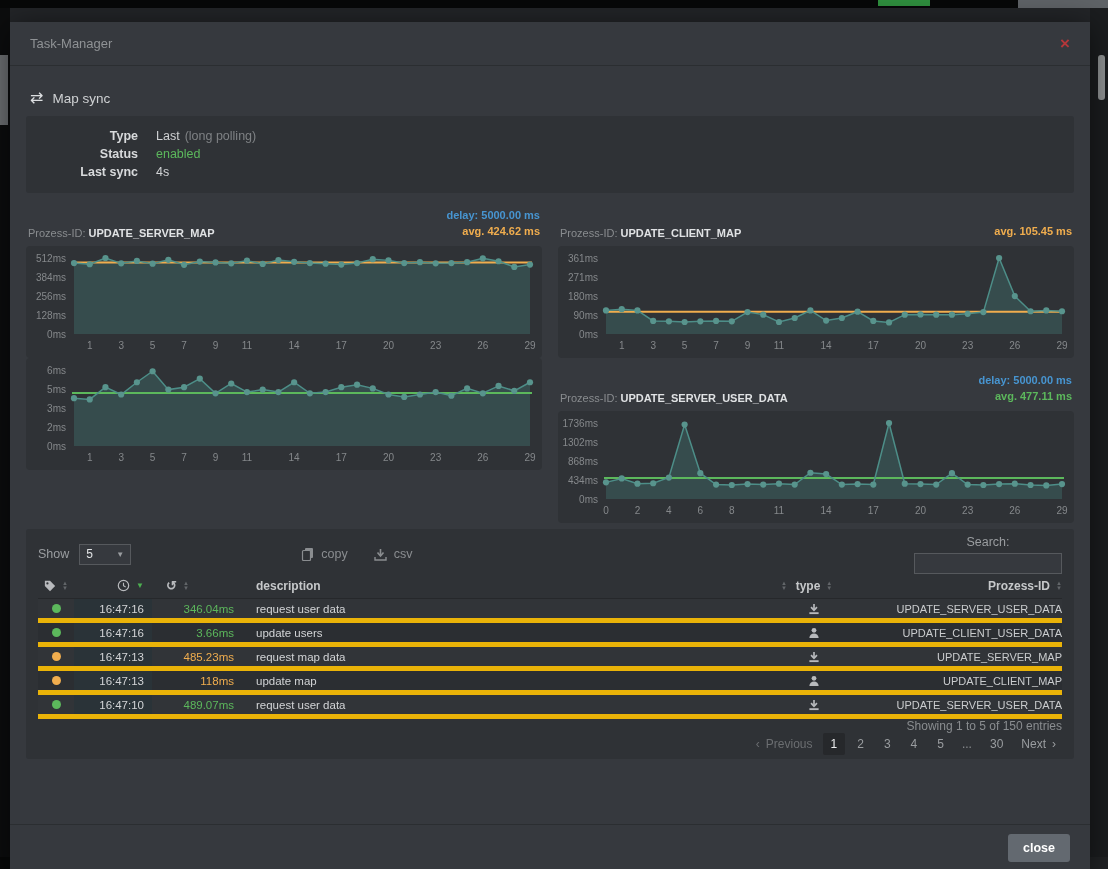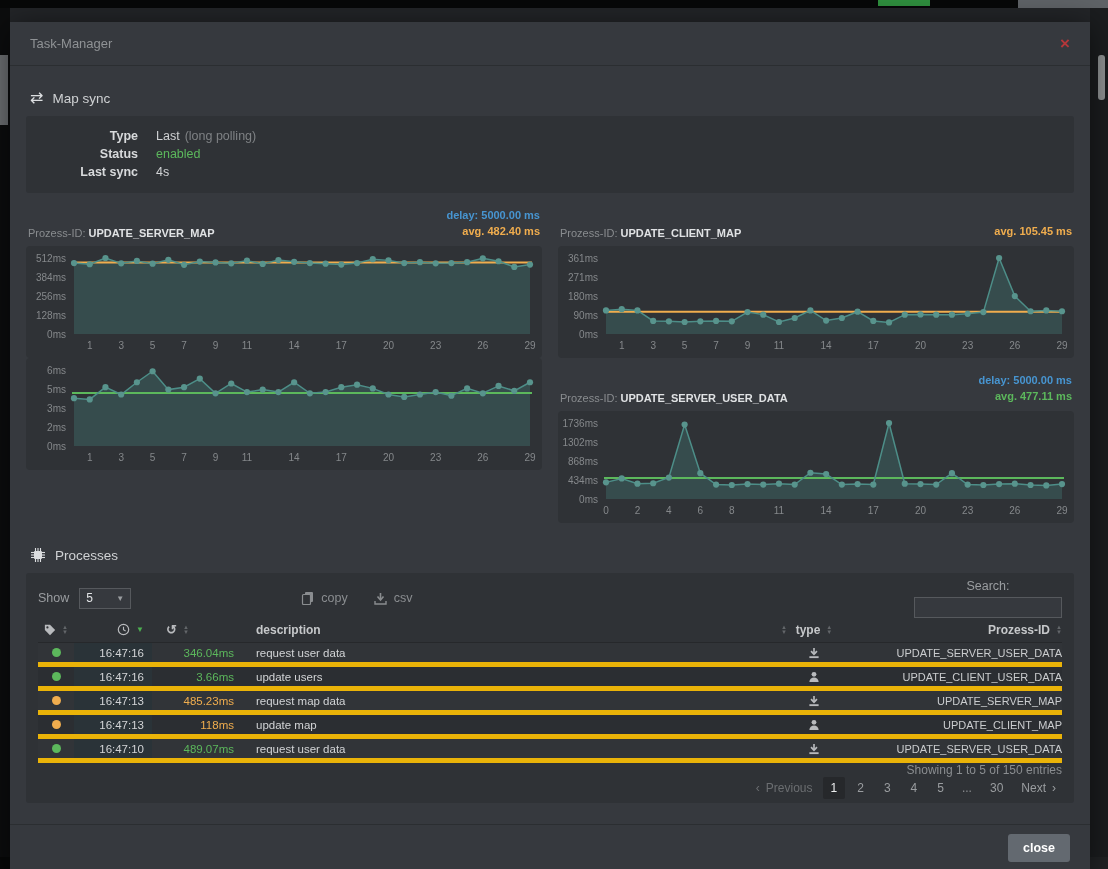--- a/index.html
+++ b/index.html
@@ -159,21 +159,21 @@
         <span class="info-value">4s</span>
       </div>
     </div>
 
     <div class="charts">
       <div class="chart-cell">
           <div class="chart-header">
             <div class="chart-title"><span>Prozess-ID:</span><span class="cname">UPDATE_SERVER_MAP</span></div>
             <div class="chart-stats">
               <div class="delay">delay: 5000.00 ms</div>
-              <div style="color: rgb(240, 173, 78);">avg. 482.40 ms</div>
+              <div style="color: rgb(240, 173, 78);">avg. 424.62 ms</div>
             </div>
           </div>
           <div class="chart-panel">
             <svg width="100%" height="112" viewBox="0 0 516 112" preserveAspectRatio="none">
               <text x="40" y="91.5" text-anchor="end" fill="#85888b" font-size="10">0ms</text>
               <text x="40" y="72.5" text-anchor="end" fill="#85888b" font-size="10">128ms</text>
               <text x="40" y="53.5" text-anchor="end" fill="#85888b" font-size="10">256ms</text>
               <text x="40" y="34.5" text-anchor="end" fill="#85888b" font-size="10">384ms</text>
               <text x="40" y="15.5" text-anchor="end" fill="#85888b" font-size="10">512ms</text>
               <text x="63.724137931034484" y="103" text-anchor="middle" fill="#85888b" font-size="10">1</text>
@@ -400,40 +400,20 @@
               <circle cx="441.1034482758621" cy="73.11520737327189" r="3.1" fill="#58948d"></circle>
               <circle cx="456.82758620689657" cy="72.6774193548387" r="3.1" fill="#58948d"></circle>
               <circle cx="472.55172413793105" cy="73.99078341013825" r="3.1" fill="#58948d"></circle>
               <circle cx="488.2758620689655" cy="74.42857142857143" r="3.1" fill="#58948d"></circle>
               <circle cx="504" cy="73.11520737327189" r="3.1" fill="#58948d"></circle>
             </svg>
           </div>
         </div>
     </div>
 
-    <div class="section-heading">
-      <svg width="16" height="16" viewBox="0 0 16 16">
-        <rect x="4" y="4" width="8" height="8" rx="1" fill="currentColor"></rect>
-        <g stroke="currentColor" stroke-width="1.1">
-          <line x1="5.5" y1="1" x2="5.5" y2="4"></line>
-            <line x1="8" y1="1" x2="8" y2="4"></line>
-            <line x1="10.5" y1="1" x2="10.5" y2="4"></line>
-          <line x1="5.5" y1="12" x2="5.5" y2="15"></line>
-            <line x1="8" y1="12" x2="8" y2="15"></line>
-            <line x1="10.5" y1="12" x2="10.5" y2="15"></line>
-          <line x1="1" y1="5.5" x2="4" y2="5.5"></line>
-            <line x1="1" y1="8" x2="4" y2="8"></line>
-            <line x1="1" y1="10.5" x2="4" y2="10.5"></line>
-          <line x1="12" y1="5.5" x2="15" y2="5.5"></line>
-            <line x1="12" y1="8" x2="15" y2="8"></line>
-            <line x1="12" y1="10.5" x2="15" y2="10.5"></line>
-        </g>
-      </svg>
-      <span>Processes</span>
-    </div>
 
     <div class="table-panel">
       <div class="controls">
         <span>Show</span>
         <div class="show-select">
           <span>5</span>
           <span class="caret">▼</span>
         </div>
         <div class="export-group">
           <span class="export-btn">

